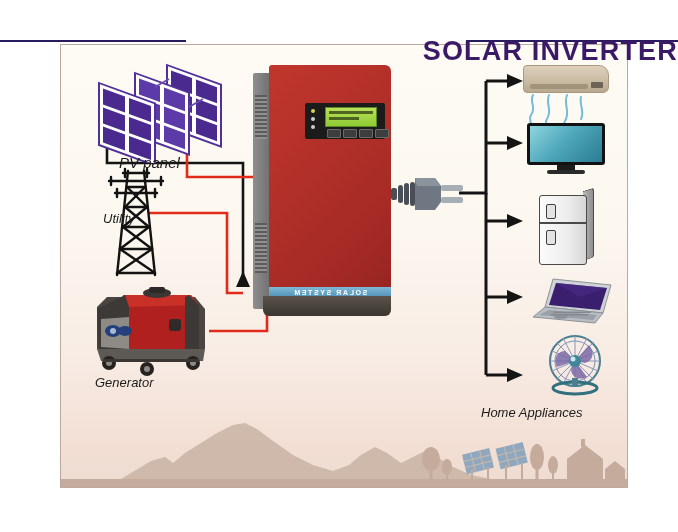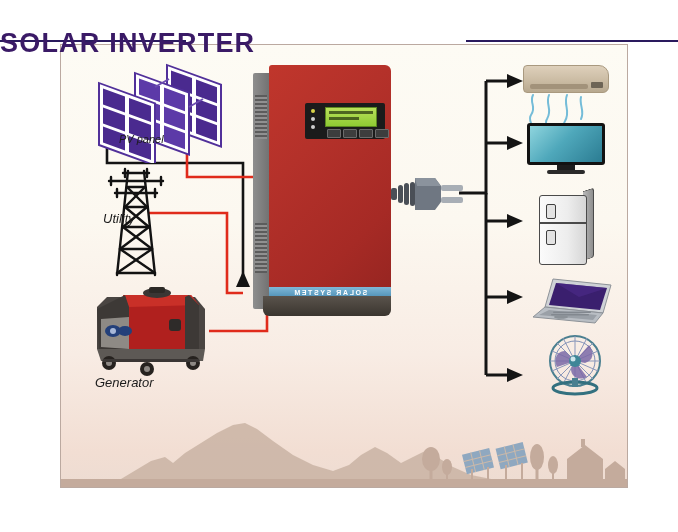--- a/index.html
+++ b/index.html
@@ -6,21 +6,21 @@
   body{width:678px;height:532px;font-family:"Liberation Sans",sans-serif;overflow:hidden;}
 
   #stage{position:relative;width:678px;height:532px;background:#ffffff;}
 
   
   .rule{position:absolute;height:2px;background:#2a1a5e;top:40px;}
   #rule-left{left:0px;width:186px;}
   #rule-right{left:466px;width:212px;}
 
   #title{
-    position:absolute;left:0;top:28px;width:678px;text-align:left;
+    position:absolute;left:0;top:36px;width:678px;text-align:right;
     font-family:"Liberation Sans",sans-serif;
     font-weight:bold;font-size:27px;letter-spacing:1.2px;color:#3a1a66;
     z-index:6;
   }
 
   
   #panel{
     position:absolute;left:60px;top:44px;width:566px;height:442px;
     border:1px solid #bba9a0;
     background:linear-gradient(to bottom,#fdfbf4 0%,#fcf8f0 40%,#f8ece4 70%,#f2ded3 92%,#eddcd2 100%);
@@ -245,21 +245,21 @@
             </g>
           </g>
 
           <g stroke="#6b4cb0" stroke-width="2" fill="none">
             <line x1="66" y1="24" x2="80" y2="16"></line>
             <line x1="100" y1="44" x2="114" y2="36"></line>
           </g>
         </g>
       </svg>
     </div>
-    <div class="label" style="left:58px;top:88px;font-size:11px;">PV panel</div>
+    <div class="label" style="left:58px;top:109px;font-size:15px;">PV panel</div>
 
     <div id="tower">
       <svg width="70" height="112" viewBox="0 0 70 112">
         <g stroke="#121212" stroke-width="2.4" fill="none" stroke-linecap="round">
 
           <line x1="8" y1="14" x2="62" y2="14"></line>
           <line x1="14" y1="26" x2="56" y2="26"></line>
           <line x1="22" y1="6" x2="48" y2="6"></line>
 
           <line x1="10" y1="10" x2="10" y2="18"></line>
@@ -451,15 +451,16 @@
         </g>
 
         <circle cx="34" cy="28" r="6" fill="#3f8697"></circle>
         <circle cx="32" cy="26" r="2.5" fill="#cfe6ec"></circle>
 
         <ellipse cx="34" cy="55" rx="22" ry="6" fill="none" stroke="#33707f" stroke-width="3"></ellipse>
         <rect x="31" y="45" width="6" height="9" fill="#4a7f90"></rect>
       </svg>
     </div>
 
+    <div class="label" style="left:420px;top:360px;font-size:13px;">Home Appliances</div>
 
   </div>
 </div>
 
 </body></html>

